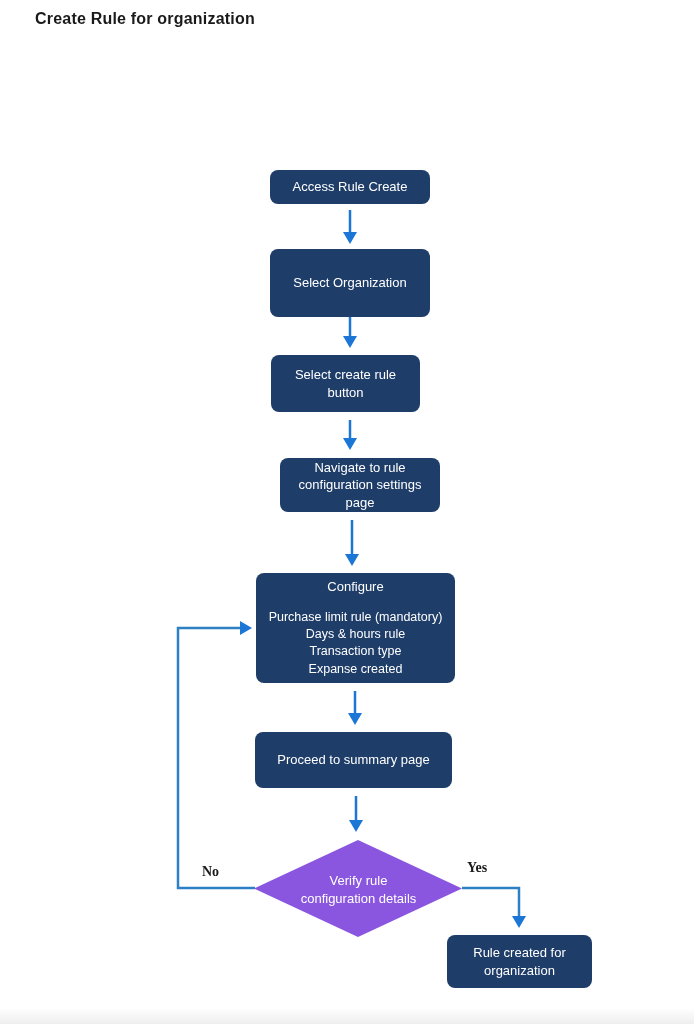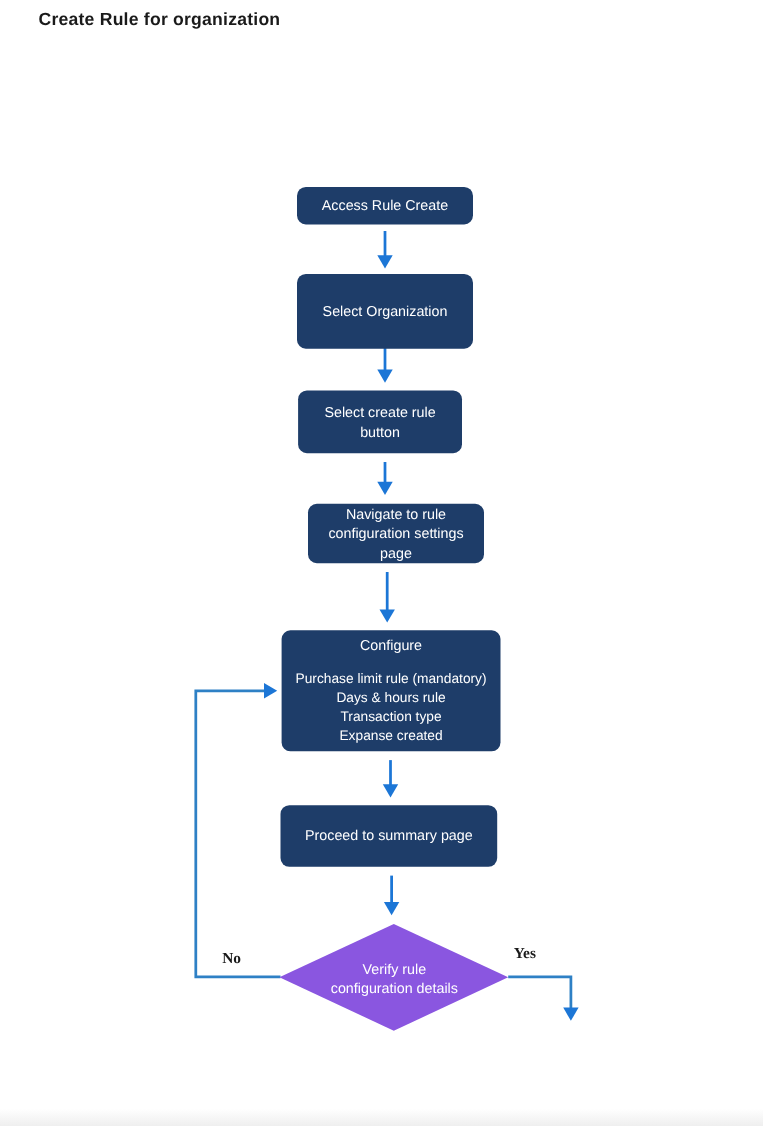--- a/index.html
+++ b/index.html
@@ -126,19 +126,22 @@
     <span class="cfg-line">Transaction type</span>
     <span class="cfg-line">Expanse created</span>
   </div>
 
   <div class="node" style="left:255px;top:732px;width:197px;height:56px;">
     <span class="lbl">Proceed to summary page</span>
   </div>
 
   <div class="diamond-label">Verify rule configuration details</div>
 
+  <div class="node" style="left:447px;top:935px;width:145px;height:53px;">
+    <span class="lbl" style="width:112px;">Rule created for organization</span>
+  </div>
 
   <div class="edge-label edge-label-no">No</div>
   <div class="edge-label edge-label-yes">Yes</div>
 
   <div class="bottom-fade"></div>
 
 </div>
 
 </body></html>

